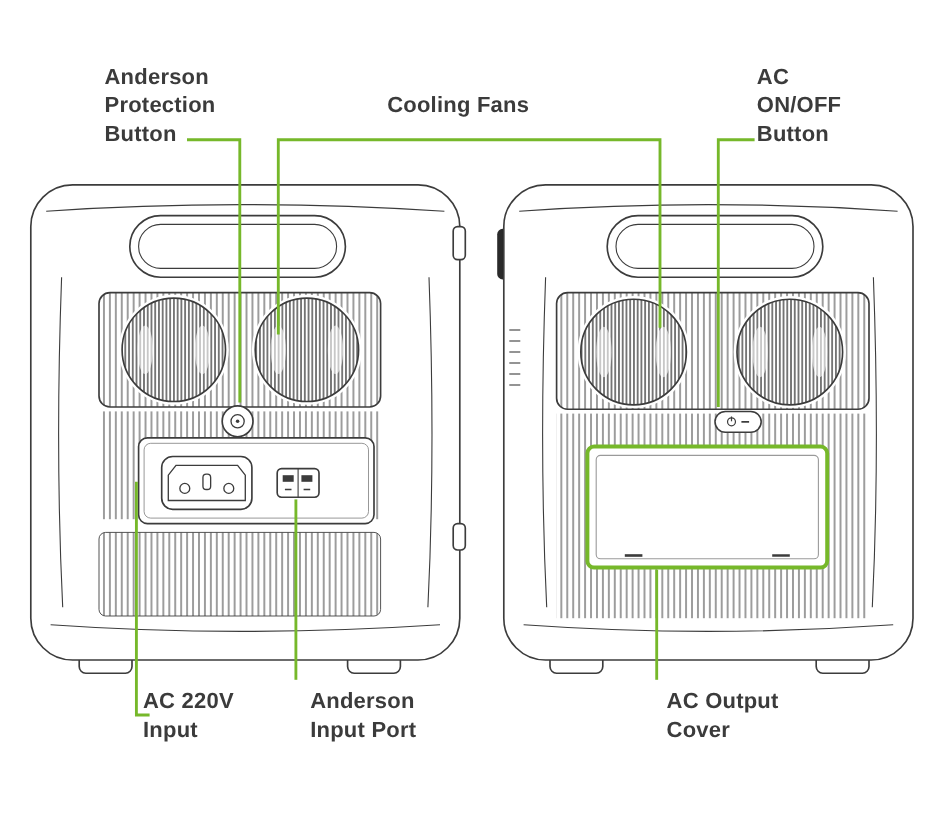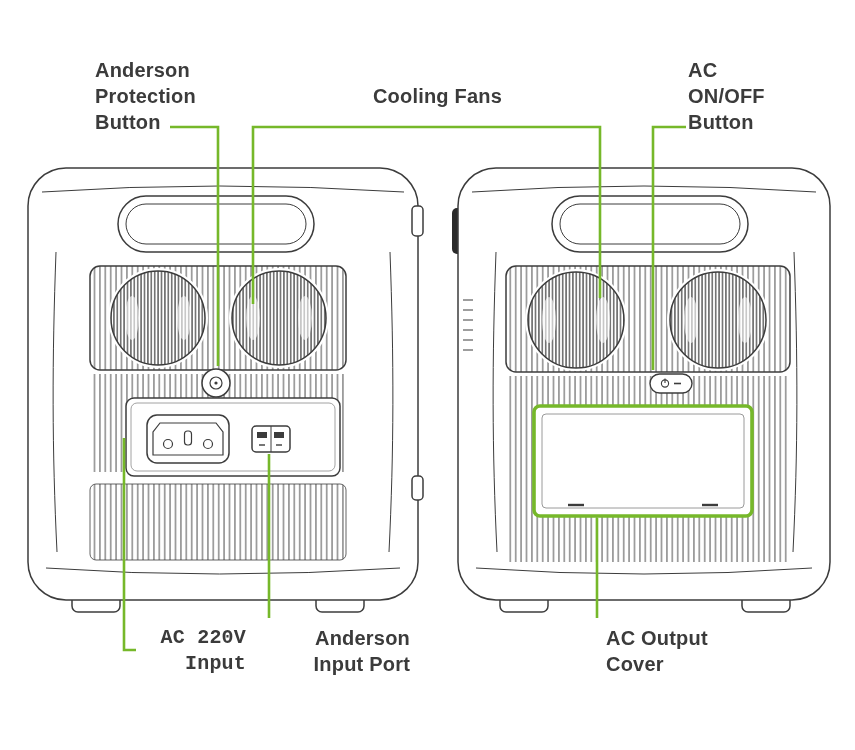--- a/index.html
+++ b/index.html
@@ -22,21 +22,21 @@
     width: 855px;
     height: 750px;
   }
   .label {
     position: absolute;
     font: 700 20px/26px "Liberation Sans", sans-serif;
     color: var(--text, #3b3b3b);
     white-space: pre-line;
     letter-spacing: 0.2px;
   }
-  .label.center { text-align: right; }
+  .label.center { text-align: left; }
   .callout {
     fill: none;
     stroke: var(--accent, #76b82a);
     stroke-width: 2.6;
     stroke-linecap: butt;
     stroke-linejoin: miter;
   }
 </style>
 </head>
 <body>
@@ -203,21 +203,21 @@
   <div class="label" style="left:95px;  top:57px;">Anderson
 Protection
 Button</div>
 
   <div class="label center" style="left:352px; top:83px; width:150px;">Cooling Fans</div>
 
   <div class="label" style="left:688px; top:57px;">AC
 ON/OFF
 Button</div>
 
-  <div class="label center" style="left:130px; top:625px; width:116px;font-family:Liberation Mono, monospace;">AC 220V
+  <div class="label center" style="left:130px; top:625px; width:116px;">AC 220V
 Input</div>
 
   <div class="label" style="left:606px; top:625px;">AC Output
 Cover</div>
 
   <div class="label center" style="left:282px; top:625px; width:128px;">Anderson
 Input Port</div>
 </div>
 
 </body></html>

